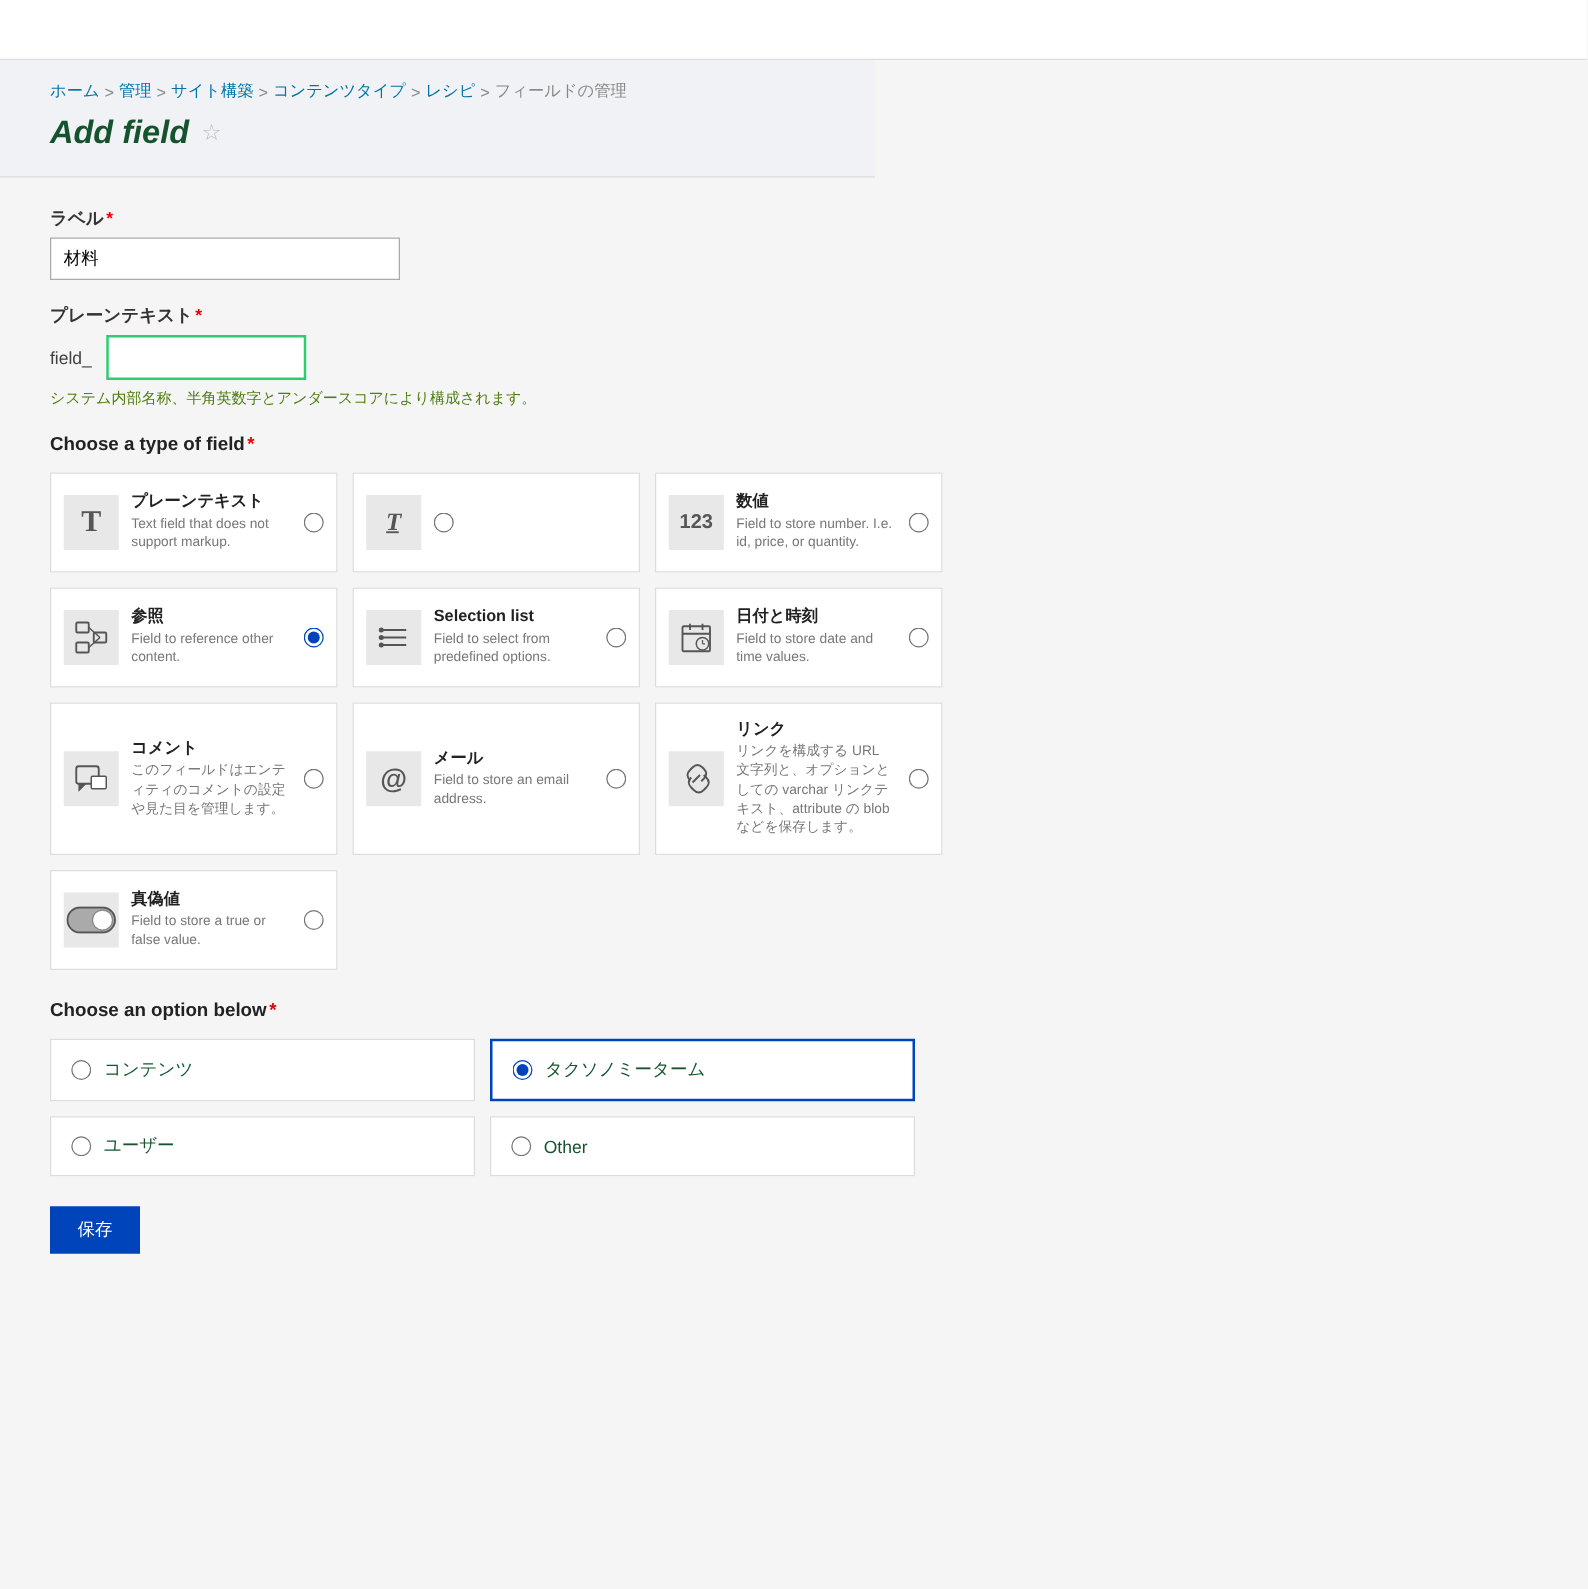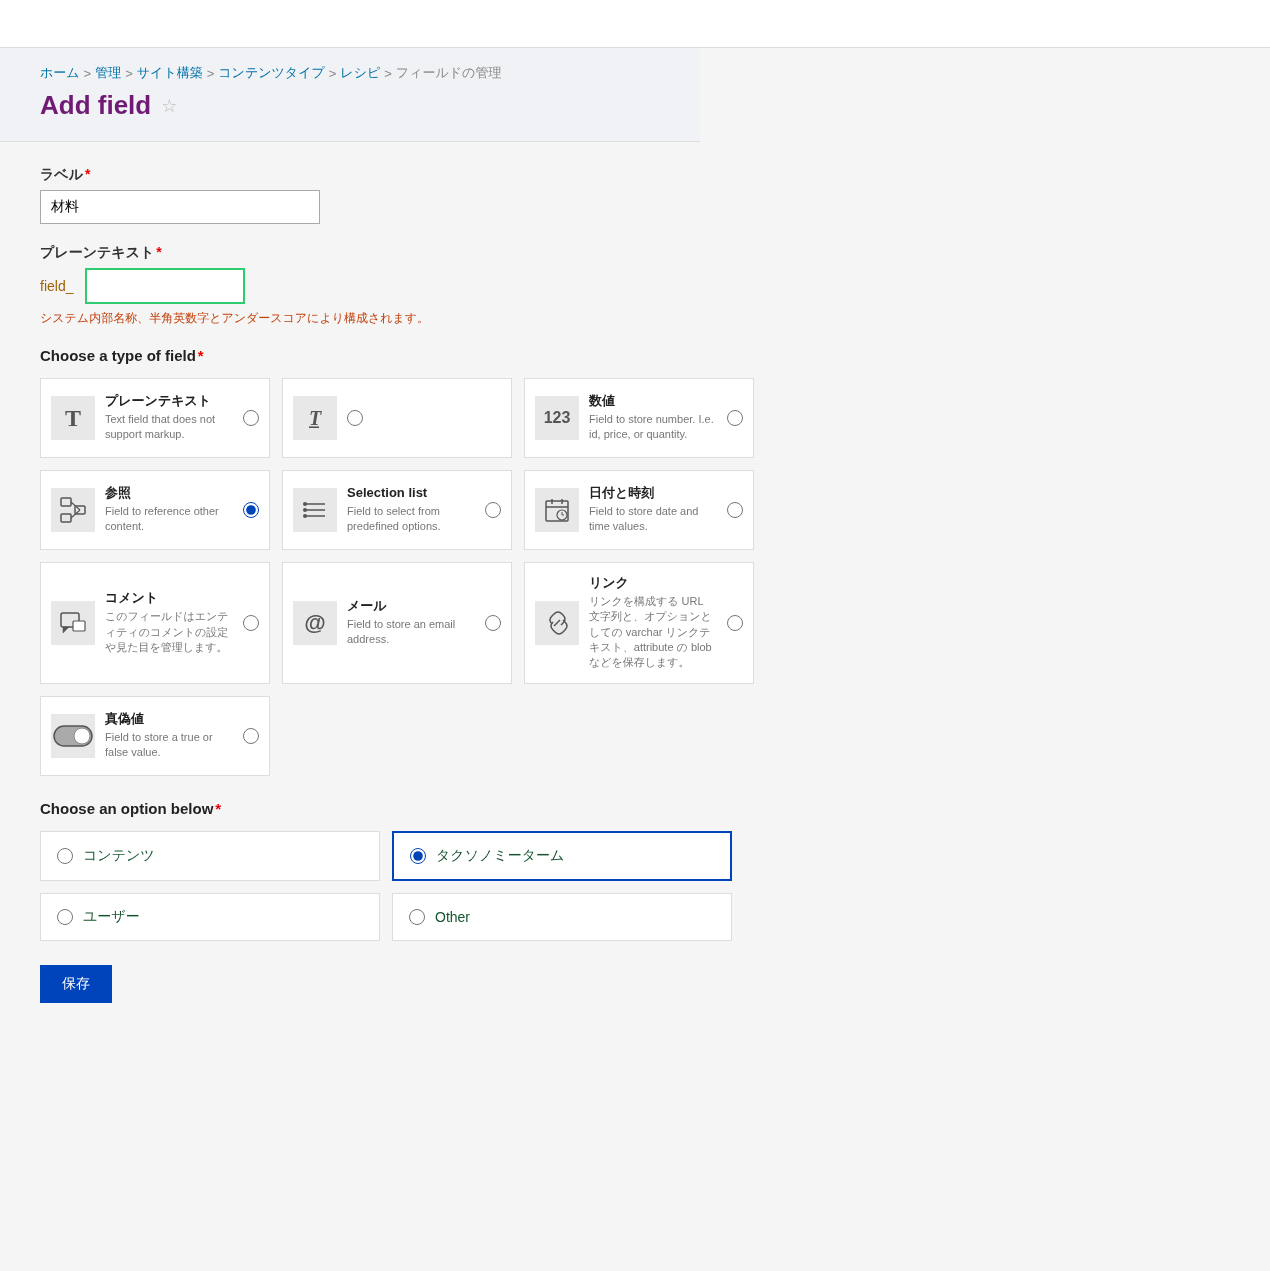--- a/index.html
+++ b/index.html
@@ -46,21 +46,22 @@
       color: #888;
     }
     .page-title-row {
       display: flex;
       align-items: center;
       gap: 10px;
     }
     .page-title {
       font-size: 26px;
       font-weight: bold;
-      color: #701a75;
+      color: #14532d;
+      font-style: italic;
     }
     .star-icon {
       font-size: 18px;
       color: #bbb;
       cursor: pointer;
     }
     .form-section {
       padding: 24px 40px;
       max-width: 760px;
     }
@@ -86,34 +87,34 @@
       background: #fff;
       outline: none;
     }
     .system-name-row {
       display: flex;
       align-items: center;
       gap: 0;
     }
     .field-prefix {
       font-size: 14px;
-      color: #a16207;
+      color: #404040;
       margin-right: 12px;
     }
     .system-name-input {
       width: 160px;
       padding: 8px 10px;
       border: 2px solid #2ecc71;
       font-size: 14px;
       background: #fff;
       outline: none;
     }
     .help-text {
       font-size: 12px;
-      color: #c2410c;
+      color: #4d7c0f;
       margin-top: 6px;
     }
     .section-title {
       font-size: 15px;
       font-weight: bold;
       margin-bottom: 14px;
       color: #222;
     }
     .field-type-grid {
       display: grid;

